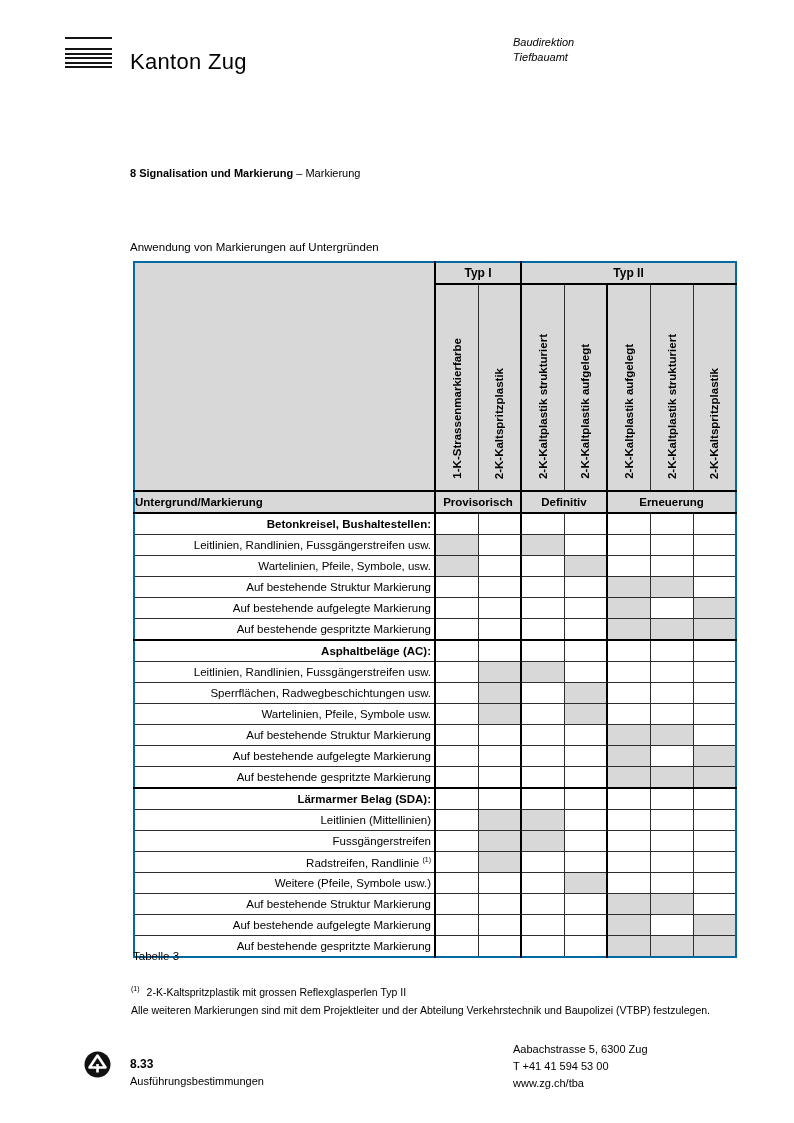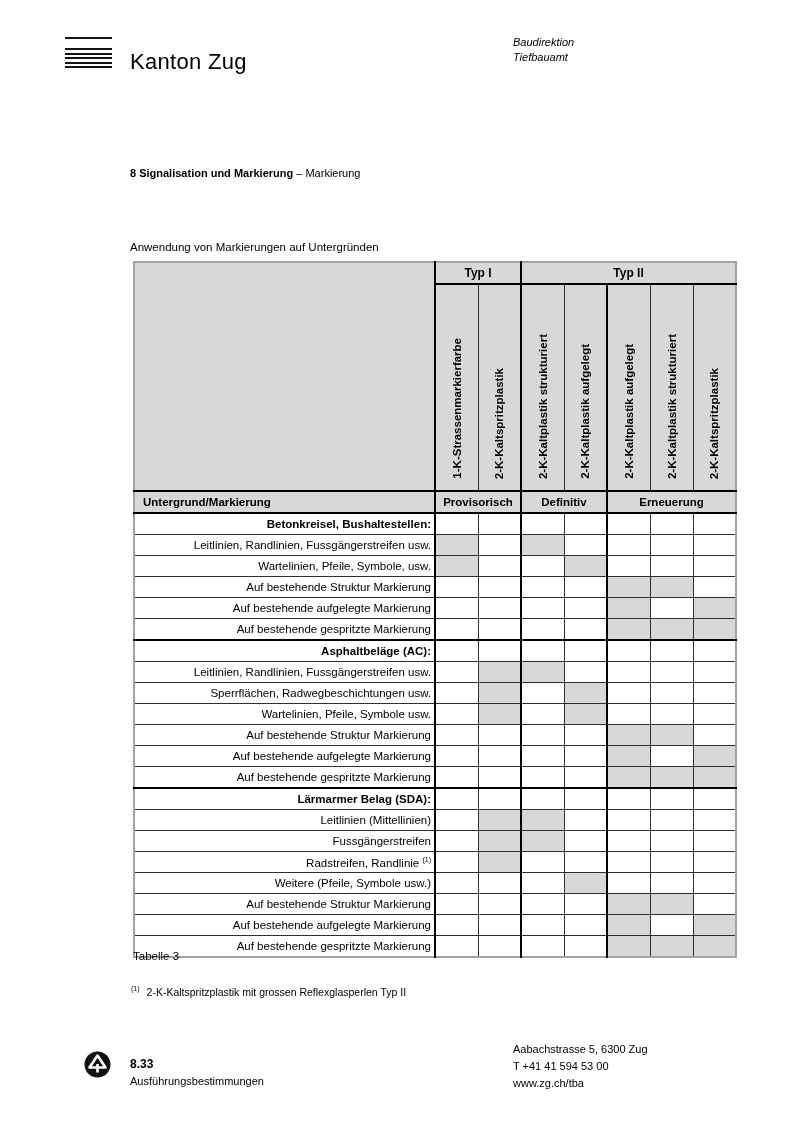--- a/index.html
+++ b/index.html
@@ -17,30 +17,30 @@
   .hdr-org { position:absolute; left:513px; top:35px; font-size:11px; line-height:15px;font-style:italic; }
 
   
   .breadcrumb { position:absolute; left:130px; top:167px; font-size:11px; }
   .bc-bold { font-weight:bold; }
   .title { position:absolute; left:130px; top:198px; margin:0; font-size:17px; font-weight:bold; }
   .t-num { margin-right:16px; }
   .caption { position:absolute; left:130px; top:241px; font-size:11.5px; font-weight:normal; }
 
   
-  #markings-table { position:absolute; left:133px; top:261px; border-collapse:collapse; table-layout:fixed; border:2px solid #a3a3a3; }
+  #markings-table { position:absolute; left:133px; top:261px; border-collapse:collapse; table-layout:fixed; border:2px solid #0369a1; }
   #markings-table td, #markings-table th { border:1px solid #2e2e2e; padding:0; overflow:hidden; }
   #markings-table .gbl { border-left:2px solid #000; }
   #markings-table tr.thick-top td, #markings-table tr.thick-top th { border-top:2px solid #000; }
   #markings-table .corner { background:var(--cell-gray); }
   #markings-table .typ { background:var(--cell-gray); font-size:12px; font-weight:bold; text-align:center; height:20px; }
   #markings-table .rot-row td { background:var(--cell-gray); height:198px; vertical-align:bottom; text-align:center; padding-bottom:7px; }
   .vert { writing-mode:vertical-rl; transform:rotate(180deg); display:inline-block; white-space:nowrap; font-weight:bold; font-size:11.5px; }
   #markings-table .hdr-row th { background:var(--cell-gray); font-size:11.5px; font-weight:bold; height:20px; }
-  #markings-table th.rowhead { text-align:left; padding:0 8px; }
+  #markings-table th.rowhead { text-align:left; padding:0 0; }
   #markings-table th.phase { text-align:center; }
   #markings-table td.label { font-size:11.5px; text-align:right; padding:0 3px; height:20px; background:#fff; white-space:nowrap; }
   #markings-table tr.section td.label { font-weight:bold; }
   #markings-table td.label sup { font-size:7px; }
   #markings-table td.cell { background:#fff; height:20px; }
   #markings-table td.cell.mark { background:var(--cell-gray); }
 
   .tlabel { position:absolute; left:133px; top:950px; font-size:11.5px; }
 
   
@@ -325,20 +325,21 @@
           <td class="cell mark"></td>
         </tr>
       </tbody>
     </table>
 
   <div class="tlabel">Tabelle 3</div>
 
   <div class="fn1">
     <sup>(1)</sup><span>2-K-Kaltspritzplastik mit grossen Reflexglasperlen Typ II</span>
   </div>
+  <div class="fn2">Alle weiteren Markierungen sind mit dem Projektleiter und der Abteilung Verkehrstechnik und Baupolizei (VTBP) festzulegen.</div>
 
   <svg class="f-logo" viewBox="0 0 27 27">
     <circle cx="13.5" cy="13.5" r="13" fill="#111"></circle>
     <path d="M13.5 4.5 L21.5 16.5 H5.5 Z" fill="none" stroke="#fff" stroke-width="2.6" stroke-linejoin="round"></path>
     <line x1="13.5" y1="13" x2="13.5" y2="21.5" stroke="#fff" stroke-width="2.6"></line>
   </svg>
   <div class="f-sec">
     <div class="f-num">8.33</div>
     <div>Ausführungsbestimmungen</div>
   </div>

